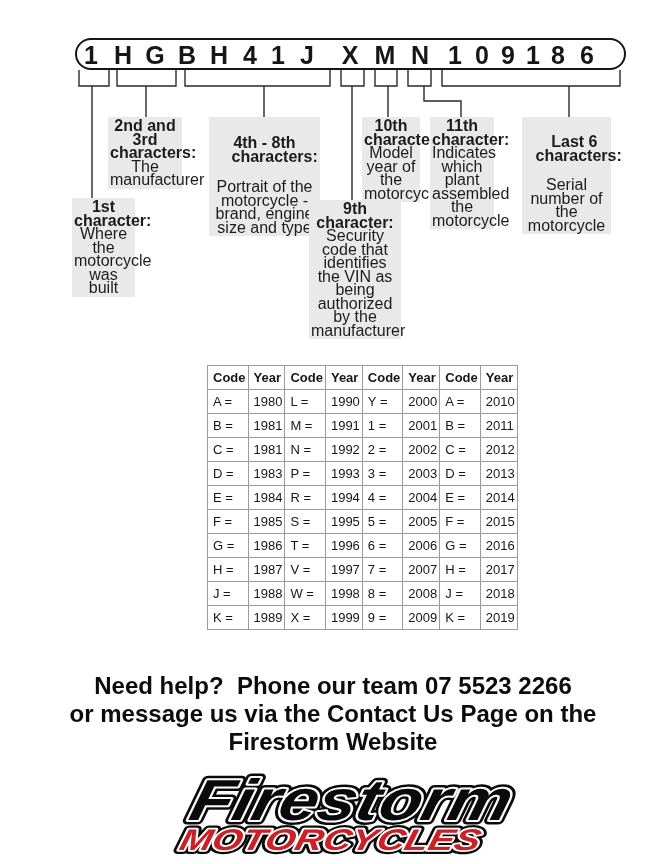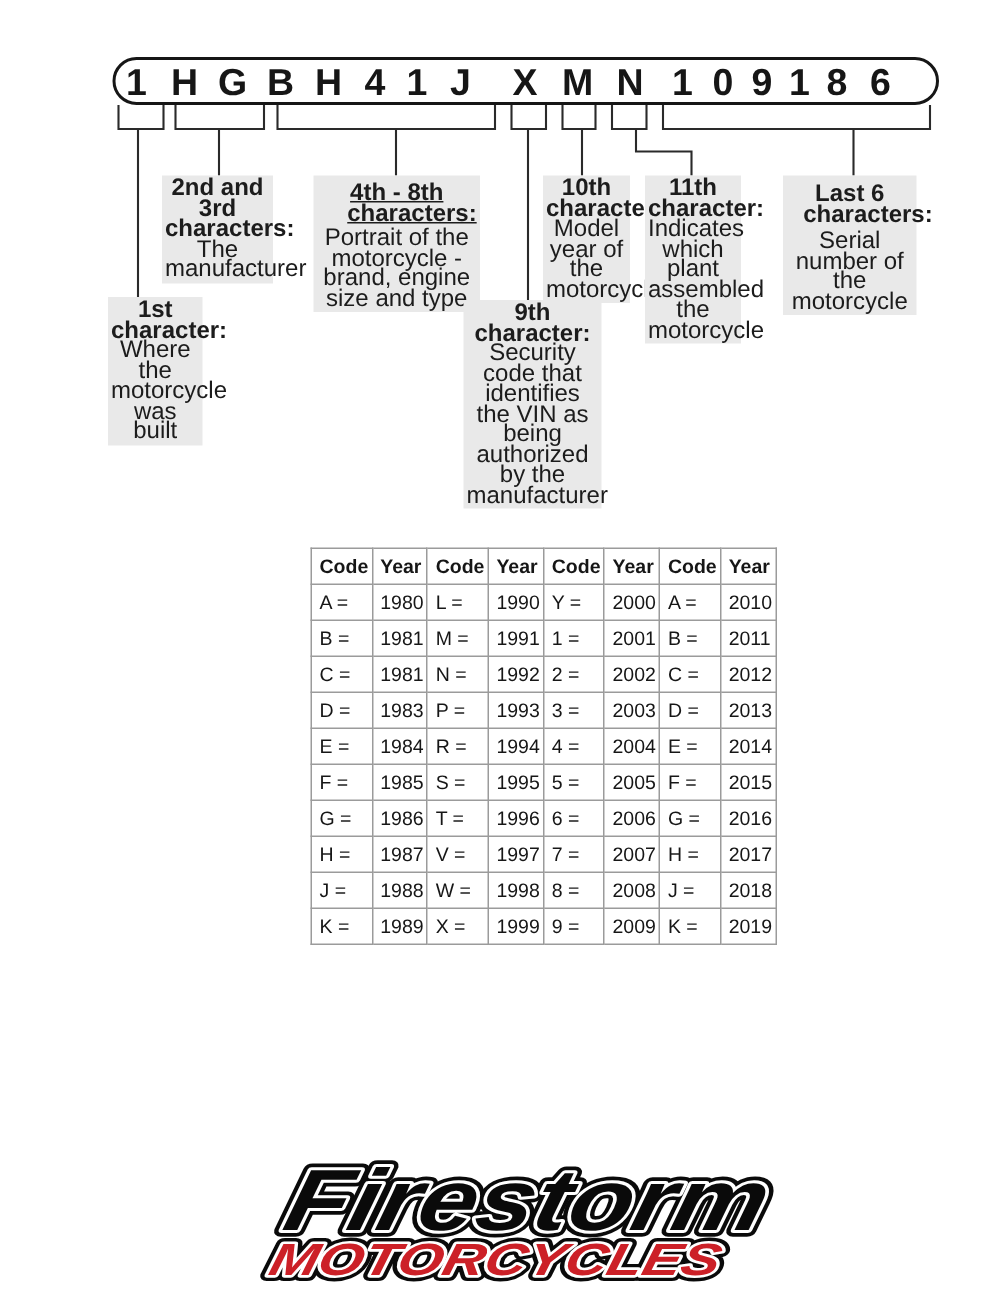--- a/index.html
+++ b/index.html
@@ -17,22 +17,22 @@
     font-weight:bold; font-size:25px; line-height:28px; color:#161616; white-space:pre;
   }
   
   #connectors { position:absolute; left:0; top:0; pointer-events:none; }
   
   .callout {
     position:absolute; background:#e9e9e9; text-align:center;
     font-size:16px; line-height:13.5px; color:#1c1c1c; padding:2px; box-sizing:border-box;
   }
   .callout .t { font-weight:bold; display:block; }
-  .callout .t.narrow-48 { max-width:66px; margin:3px auto;text-decoration:underline; }
-  .callout .t.narrow-l6 { max-width:62px; margin:4px auto; }
+  .callout .t.narrow-48 { max-width:66px; margin:17px auto; }
+  .callout .t.narrow-l6 { max-width:62px; margin:16px auto;text-align:right; }
   .callout .b { display:block; }
   #co-first { left:60px;  top:198px; width:63px;margin-left:12px; }
   #co-23    { left:108px; top:117px; width:74px; }
   #co-48    { left:209px; top:117px; width:111px; }
   #co-9     { left:309px; top:200px; width:92px; }
   #co-10    { left:362px; top:117px; width:58px; }
   #co-11    { left:430px; top:117px; width:64px; }
   #co-l6    { left:522px; top:117px; width:89px; }
   
   #source-line {
@@ -247,20 +247,25 @@
             <td>1999</td>
             <td>9 =</td>
             <td>2009</td>
             <td>K =</td>
             <td>2019</td>
           </tr>
         </tbody>
       </table>
   </div>
 
+  <div id="help-block">
+    <div class="help-line">Need help?  Phone our team 07 5523 2266</div>
+    <div class="help-line">or message us via the Contact Us Page on the</div>
+    <div class="help-line">Firestorm Website</div>
+  </div>
 
   <svg id="logo-svg" width="400" height="95" viewBox="0 0 400 95">
     <g transform="translate(207,55) skewX(-14)">
       <text x="-160" y="0" textLength="320" lengthAdjust="spacingAndGlyphs" font-size="58" fill="none" stroke="#0a0a0a" stroke-width="9" stroke-linejoin="round">Firestorm</text>
       <text x="-160" y="0" textLength="320" lengthAdjust="spacingAndGlyphs" font-size="58" fill="none" stroke="#ffffff" stroke-width="4" stroke-linejoin="round">Firestorm</text>
       <text x="-160" y="0" textLength="320" lengthAdjust="spacingAndGlyphs" font-size="58" fill="#0a0a0a">Firestorm</text>
     </g>
     <g transform="translate(188,85) skewX(-14)">
       <text x="-150" y="0" textLength="300" lengthAdjust="spacingAndGlyphs" font-size="30" fill="none" stroke="#0a0a0a" stroke-width="8" stroke-linejoin="round">MOTORCYCLES</text>
       <text x="-150" y="0" textLength="300" lengthAdjust="spacingAndGlyphs" font-size="30" fill="none" stroke="#ffffff" stroke-width="3.5" stroke-linejoin="round">MOTORCYCLES</text>

